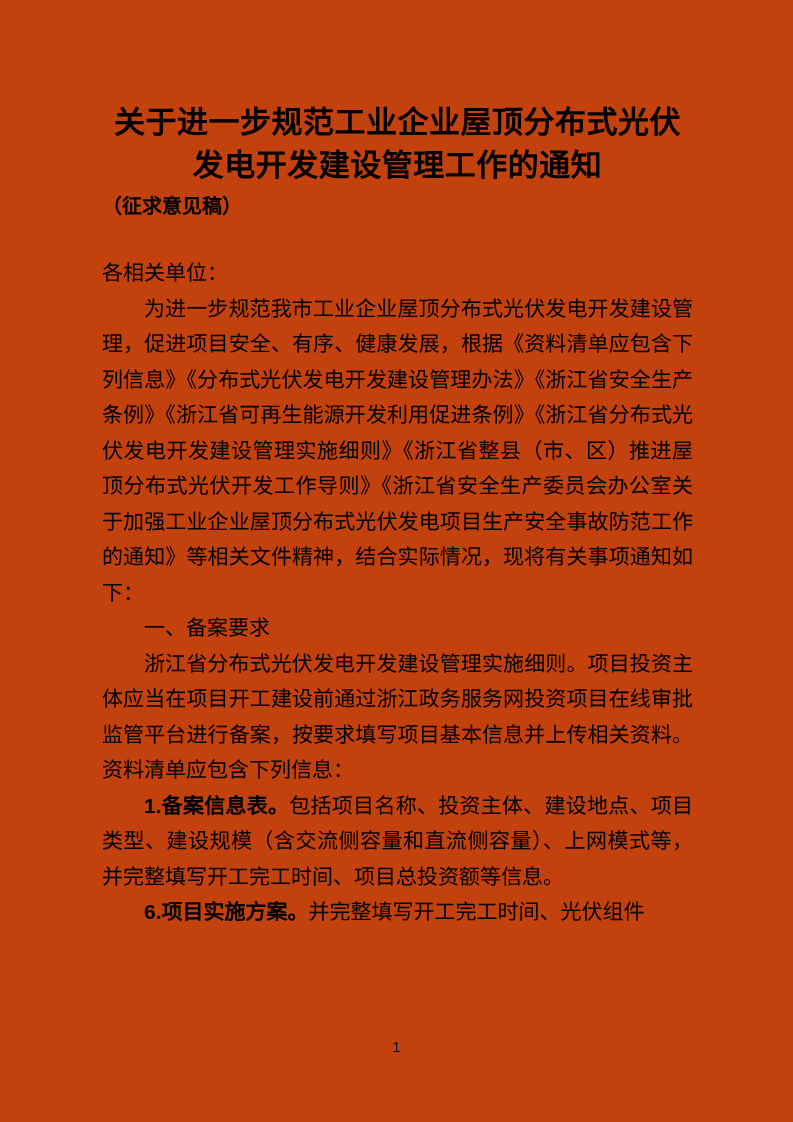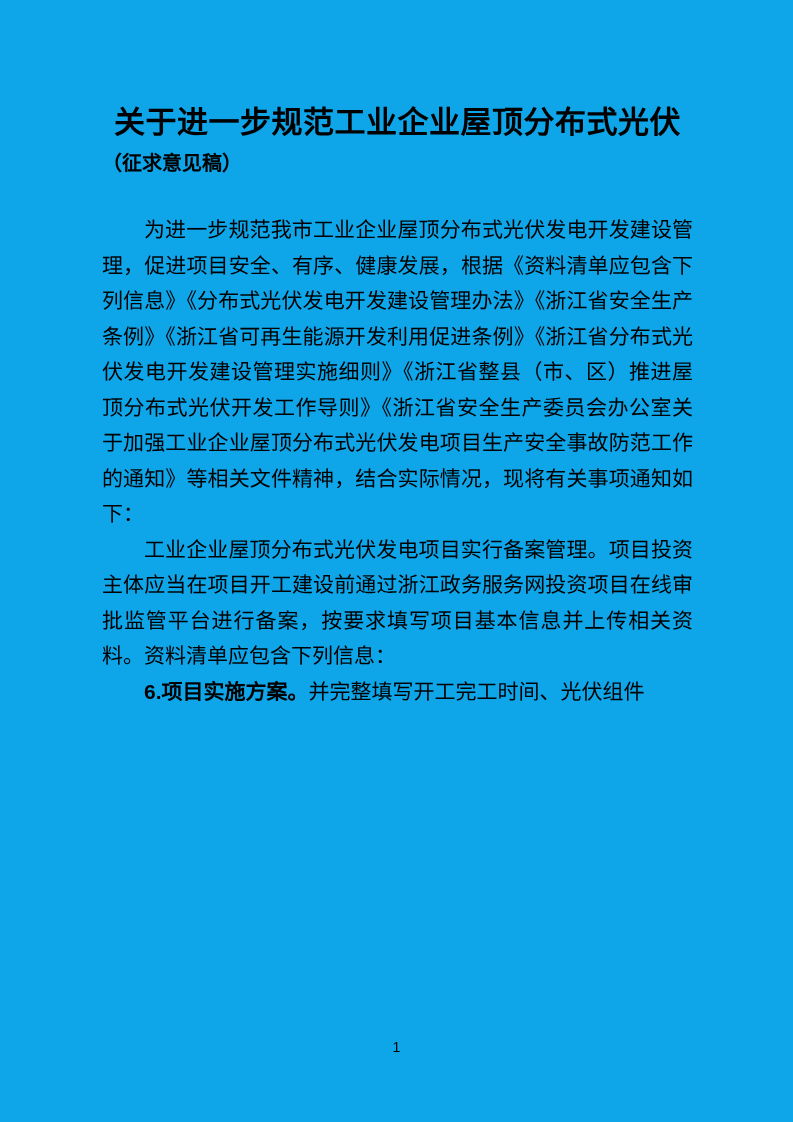--- a/index.html
+++ b/index.html
@@ -4,21 +4,21 @@
 <style>
   html, body {
     margin: 0;
     padding: 0;
     background: #ffffff;
   }
   .page {
     position: relative;
     width: 793px;
     height: 1122px;
-    background: #0ea5e9;
+    background: #c2410c;
     color: #000000;
     font-family: "Liberation Sans", "DejaVu Sans", sans-serif;
     overflow: hidden;
   }
   .doc {
     position: absolute;
     left: 102px;
     top: 101px;
     width: 591px;
   }
@@ -65,31 +65,35 @@
   }
 </style>
 </head>
 <body>
 
 <div class="page">
   <div class="doc">
 
     <h1 class="title">
       <span>关于进一步规范工业企业屋顶分布式光伏</span><br>
+      <span>发电开发建设管理工作的通知</span>
     </h1>
 
     <div class="subtitle">（征求意见稿）</div>
 
     <div class="body-text">
+      <p>各相关单位：</p>
 
       <p class="indent">为进一步规范我市工业企业屋顶分布式光伏发电开发建设管理，促进项目安全、有序、健康发展，根据《资料清单应包含下列信息》《分布式光伏发电开发建设管理办法》《浙江省安全生产条例》《浙江省可再生能源开发利用促进条例》《浙江省分布式光伏发电开发建设管理实施细则》《浙江省整县（市、区）推进屋顶分布式光伏开发工作导则》《浙江省安全生产委员会办公室关于加强工业企业屋顶分布式光伏发电项目生产安全事故防范工作的通知》等相关文件精神，结合实际情况，现将有关事项通知如下：</p>
 
+      <p class="indent">一、备案要求</p>
 
-      <p class="indent">工业企业屋顶分布式光伏发电项目实行备案管理。项目投资主体应当在项目开工建设前通过浙江政务服务网投资项目在线审批监管平台进行备案，按要求填写项目基本信息并上传相关资料。资料清单应包含下列信息：</p>
+      <p class="indent">浙江省分布式光伏发电开发建设管理实施细则。项目投资主体应当在项目开工建设前通过浙江政务服务网投资项目在线审批监管平台进行备案，按要求填写项目基本信息并上传相关资料。资料清单应包含下列信息：</p>
 
+      <p class="indent"><span class="item-label">1.备案信息表。</span><span>包括项目名称、投资主体、建设地点、项目类型、建设规模（含交流侧容量和直流侧容量）、上网模式等，并完整填写开工完工时间、项目总投资额等信息。</span></p>
 
 
       <p class="indent"><span class="item-label">6.项目实施方案。</span><span>并完整填写开工完工时间、光伏组件</span></p>
     </div>
   </div>
 
   <div class="page-number">1</div>
 </div>
 
 </body></html>

